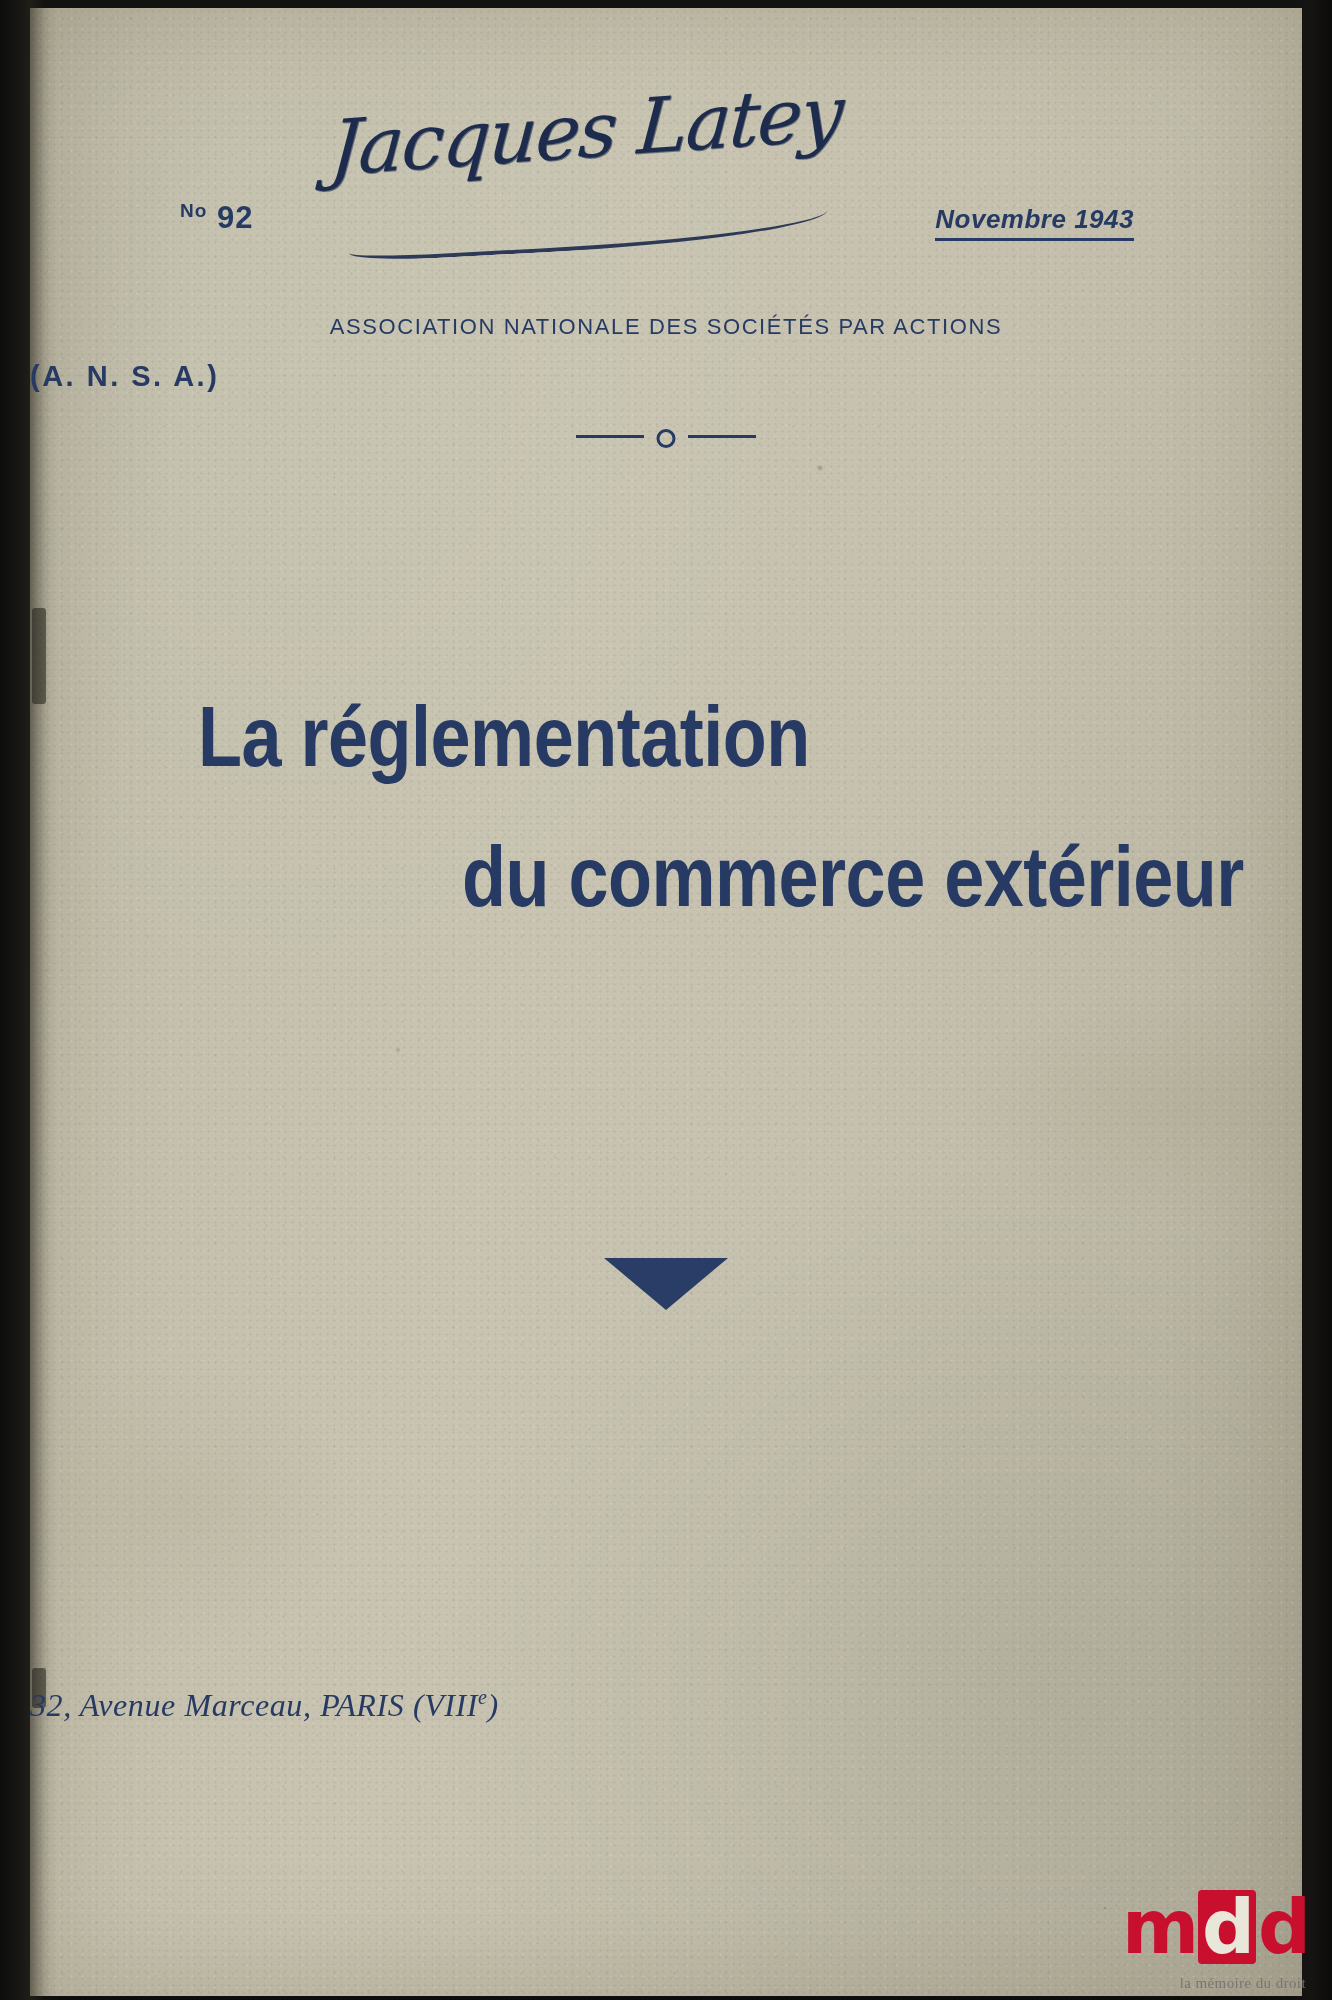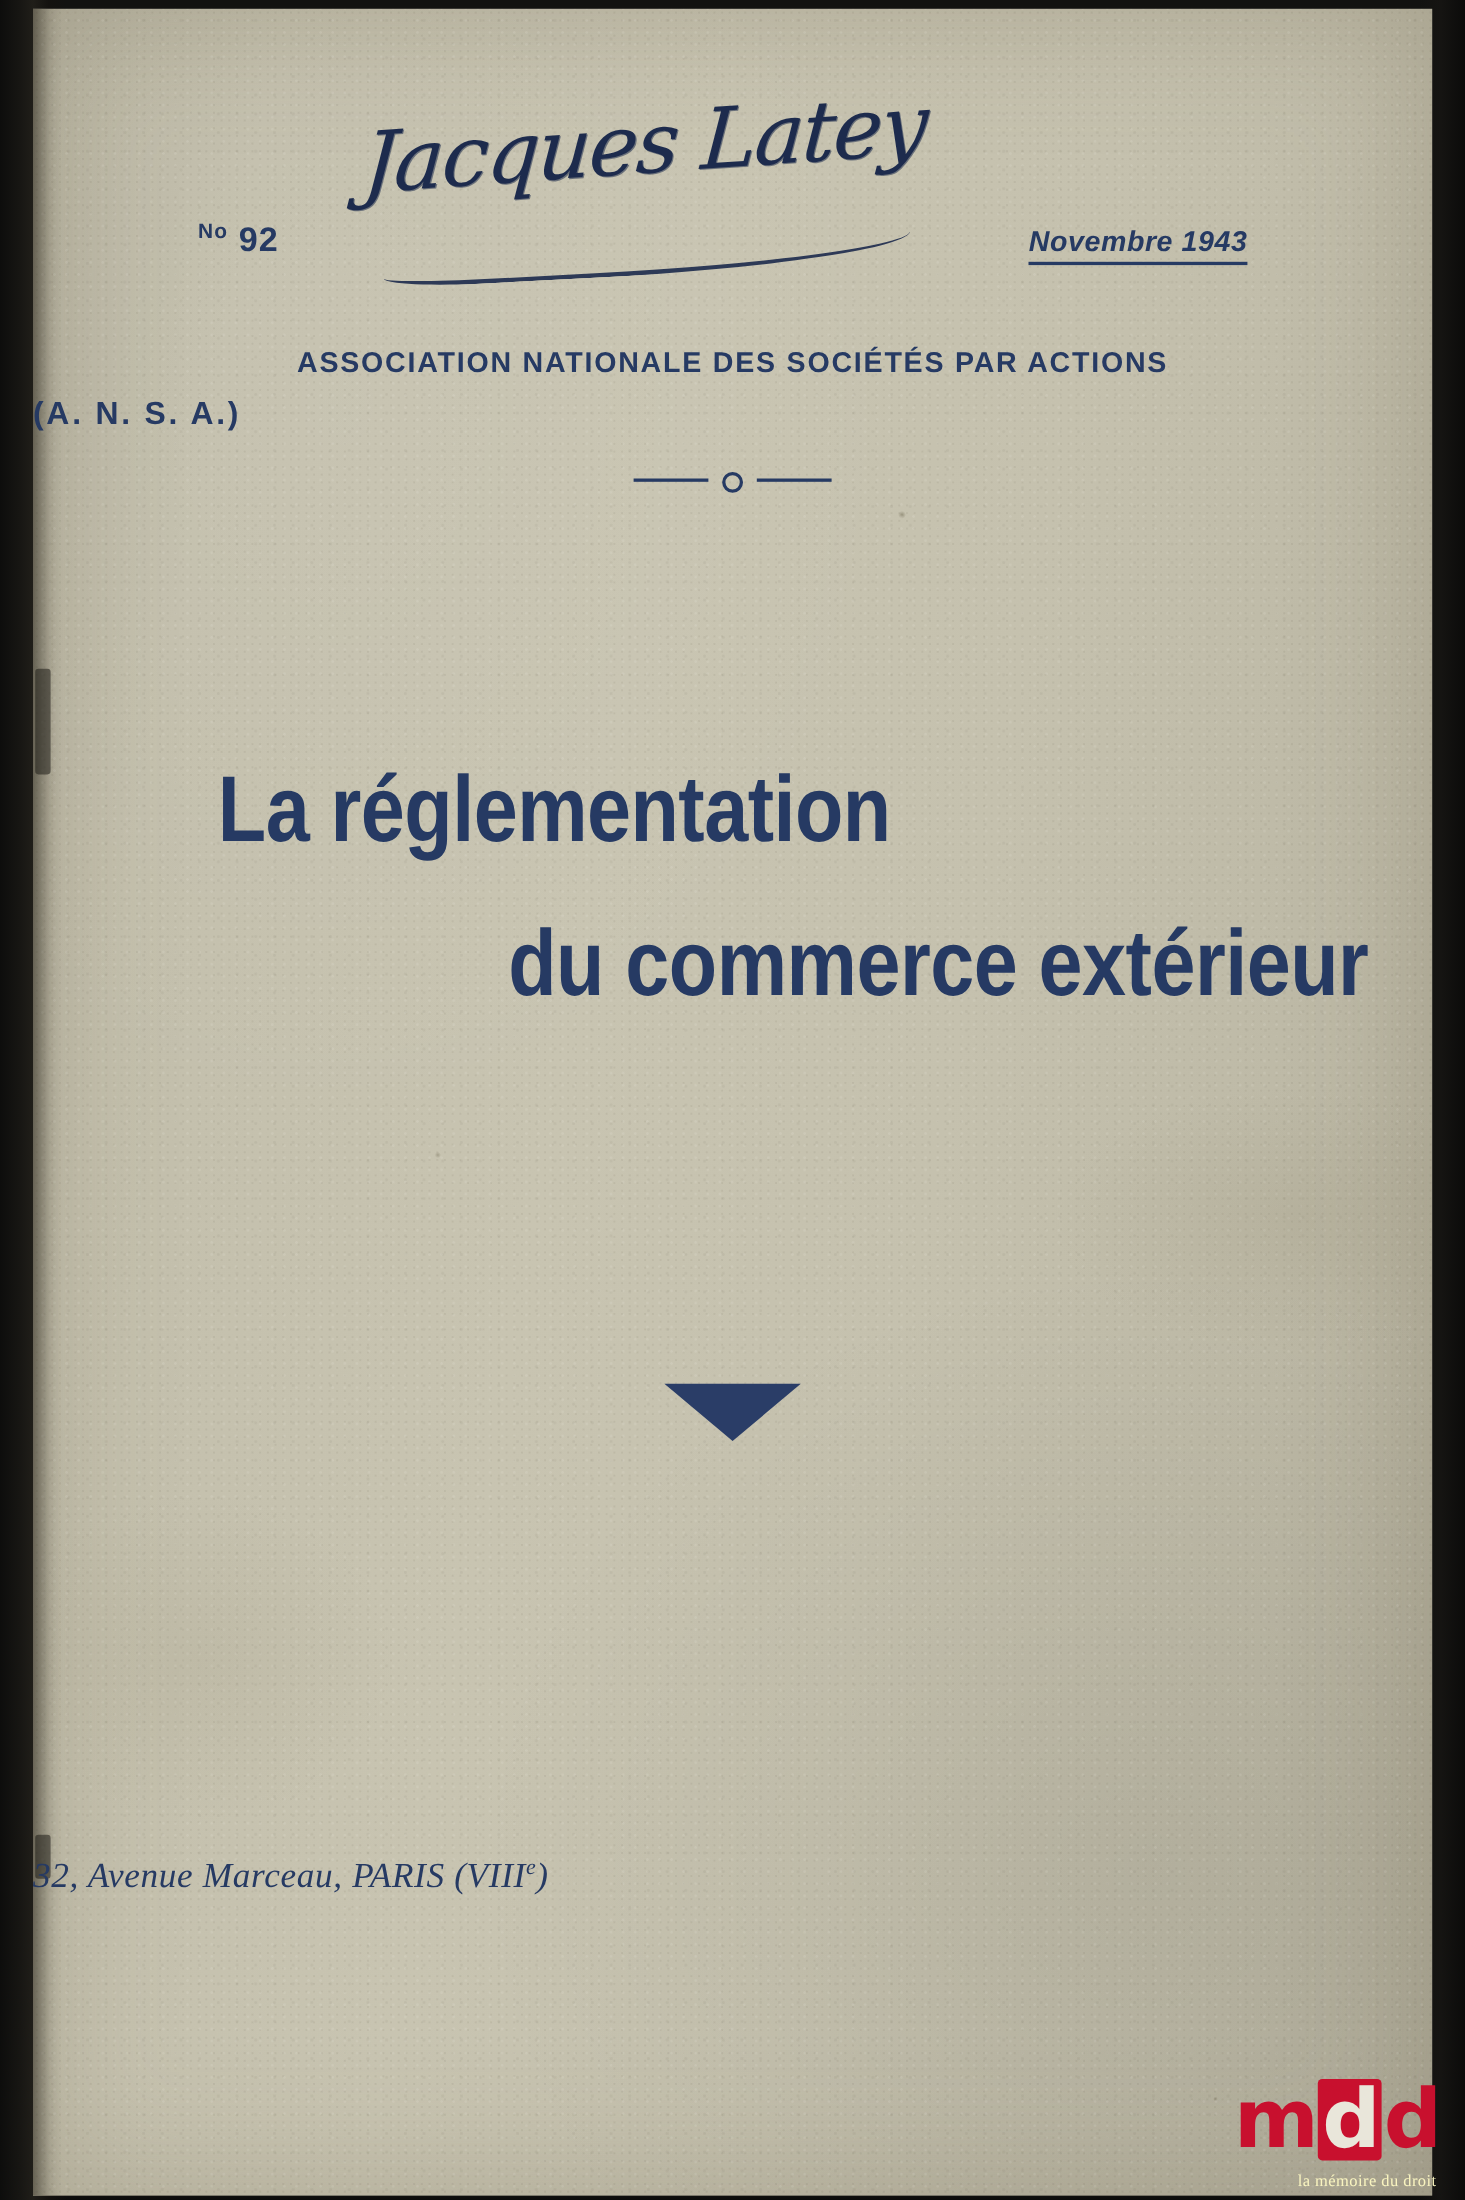--- a/index.html
+++ b/index.html
@@ -161,22 +161,22 @@
     border-radius: 0 0 60% 20%;
     transform: rotate(-3deg);
     z-index: 6;
     opacity: 0.9;
   }
 
   #assoc-line1 {
     left: 0; right: 0;
     top: 306px;
     text-align: center;
-    font-size: 26px;
-    font-weight: bold;
+    font-size: 22px;
+    font-weight: normal;
     letter-spacing: 1.6px;
     white-space: normal;
   }
   #assoc-line2 {
     left: 0; right: 0;
     top: 352px;
     text-align: left;
     font-size: 29px;
     font-weight: bold;
     letter-spacing: 2.5px;
@@ -286,21 +286,21 @@
     padding: 0 4px;
     margin: 0 2px;
     border-radius: 4px;
   }
   #logo .tagline {
     position: absolute;
     right: 8px;
     bottom: 2px;
     font-family: "Liberation Serif", serif;
     font-size: 15px;
-    color: #fef9c3;
+    color: #737373;
     letter-spacing: 0.4px;
     white-space: nowrap;
     opacity: 0.95;
   }
 </style>
 </head>
 <body>
 
 <div id="scan">
 

